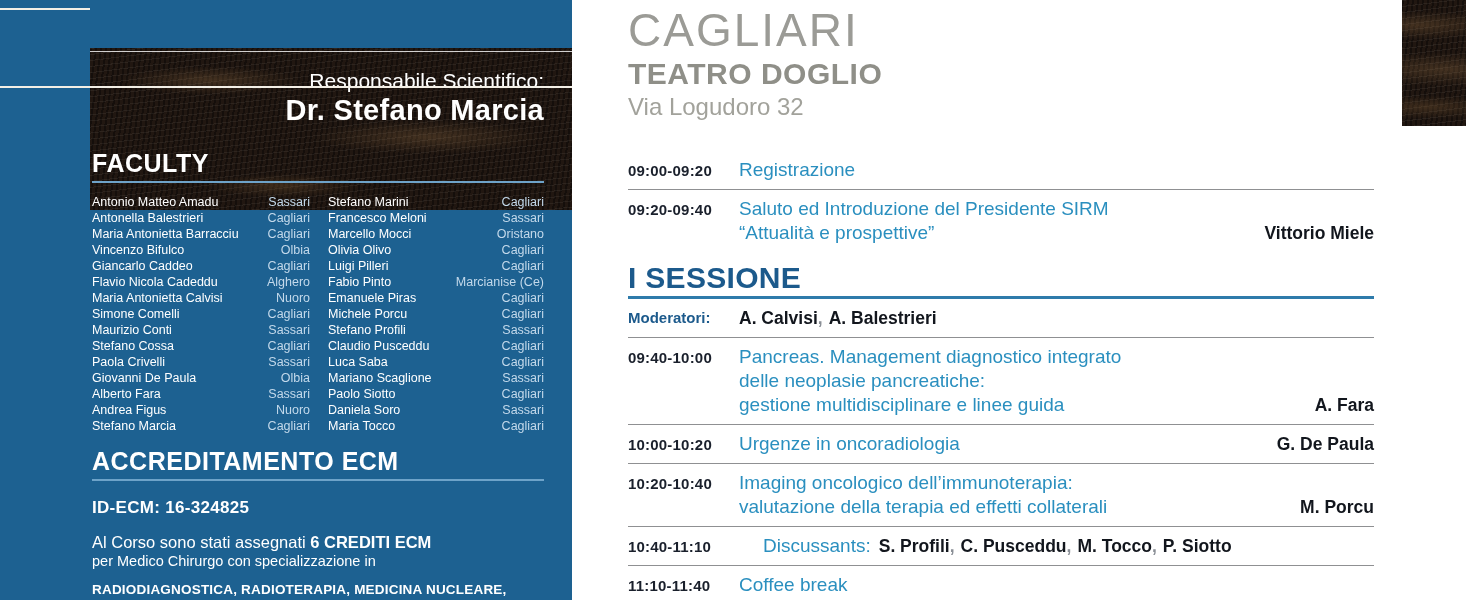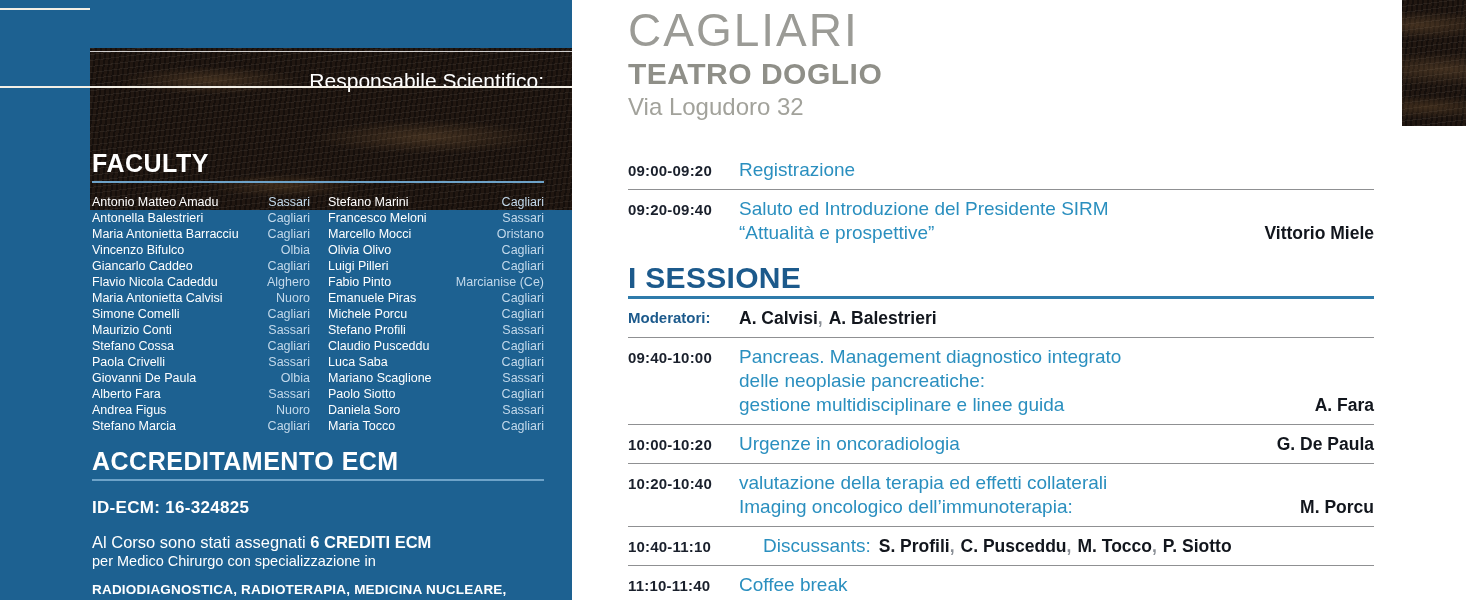--- a/index.html
+++ b/index.html
@@ -66,20 +66,21 @@
 </head>
 <body>
 
 <div class="canvas">
 
   <aside class="left-panel">
     <div class="hero rock">
       <div class="hero-top-line"></div>
       <div class="hero-text">
         <div class="hero-label">Responsabile Scientifico:</div>
+        <div class="hero-name">Dr. Stefano Marcia</div>
       </div>
     </div>
     <div class="panel-line-short"></div>
     <div class="panel-line-full"></div>
 
     <section class="faculty">
       <div class="sec-heading">FACULTY</div>
       <div class="sec-underline"></div>
       <div class="fac-cols">
         <div class="fac-col">
@@ -302,22 +303,22 @@
       <div class="prow">
         <div class="ptime">10:00-10:20</div>
         <div class="ptitle">Urgenze in oncoradiologia</div>
         <div class="pspeaker">G. De Paula</div>
       </div>
       <div class="hr"></div>
 
       <div class="prow">
         <div class="ptime">10:20-10:40</div>
         <div class="ptitle">
+          <div>Imaging oncologico dell’immunoterapia:</div>
           <div>valutazione della terapia ed effetti collaterali</div>
-          <div>Imaging oncologico dell’immunoterapia:</div>
         </div>
         <div class="pspeaker">M. Porcu</div>
       </div>
       <div class="hr"></div>
 
       <div class="prow">
         <div class="ptime">10:40-11:10</div>
         <div class="ptitle"><span class="disc-label">Discussants:</span><span class="names"><span>S. Profili</span><span class="sep">,</span><span>C. Pusceddu</span><span class="sep">,</span><span>M. Tocco</span><span class="sep">,</span><span>P. Siotto</span></span></div>
       </div>
       <div class="hr"></div>

